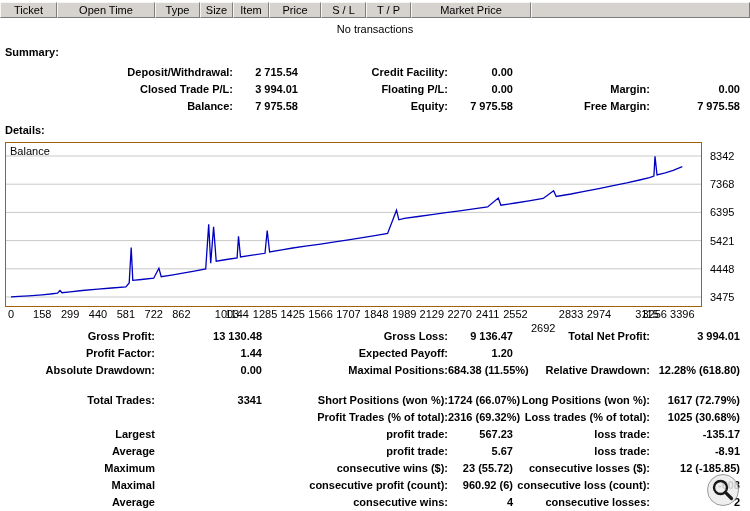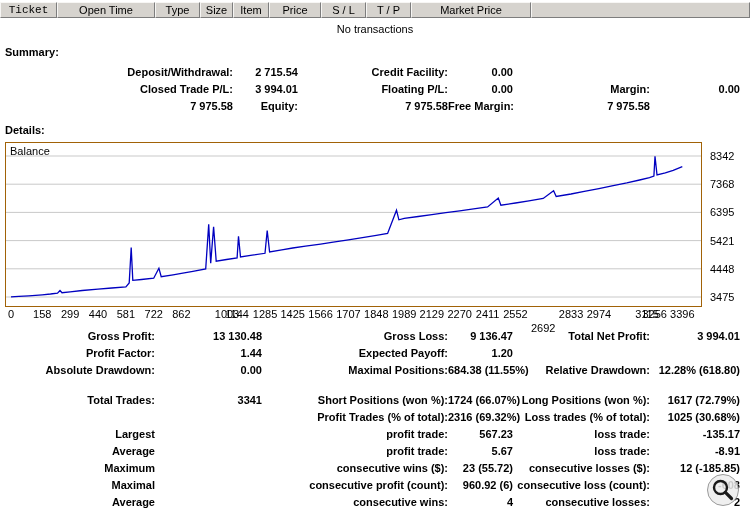--- a/index.html
+++ b/index.html
@@ -37,21 +37,21 @@
   .x-axis{position:relative;margin-left:5px;width:697px;height:14px;margin-top:1px;}
   .xtick{position:absolute;top:0;transform:translateX(-50%);font-size:11px;white-space:nowrap;}
   .magnifier{
     position:absolute;right:10px;bottom:4px;width:34px;height:34px;cursor:pointer;z-index:5;
   }
 </style>
 </head>
 <body>
 
 <div class="header-row" id="header-row">
-    <div class="hcell" style="width: 57px; font-family: Liberation Mono, monospace;">Ticket</div>
+    <div class="hcell" style="width: 57px;">Ticket</div>
     <div class="hcell" style="width: 98px;">Open Time</div>
     <div class="hcell" style="width: 45px;">Type</div>
     <div class="hcell" style="width: 33px;">Size</div>
     <div class="hcell" style="width: 36px;">Item</div>
     <div class="hcell" style="width: 52px;">Price</div>
     <div class="hcell" style="width: 45px;">S / L</div>
     <div class="hcell" style="width: 45px;">T / P</div>
     <div class="hcell" style="width: 120px;">Market Price</div>
     <div class="hcell" style="flex: 1 1 0%;"></div>
   </div>
@@ -65,20 +65,21 @@
     <div class="cell">Credit Facility:</div>
     <div class="cell">0.00</div>
     <div class="cell"></div>
     <div class="cell"></div>
     <div class="cell">Closed Trade P/L:</div>
     <div class="cell">3 994.01</div>
     <div class="cell">Floating P/L:</div>
     <div class="cell">0.00</div>
     <div class="cell">Margin:</div>
     <div class="cell">0.00</div>
+    <div class="cell">Balance:</div>
     <div class="cell">7 975.58</div>
     <div class="cell">Equity:</div>
     <div class="cell">7 975.58</div>
     <div class="cell">Free Margin:</div>
     <div class="cell">7 975.58</div>
   </div>
 
 <div class="sec-title">Details:</div>
 
 <div class="chart-area">

